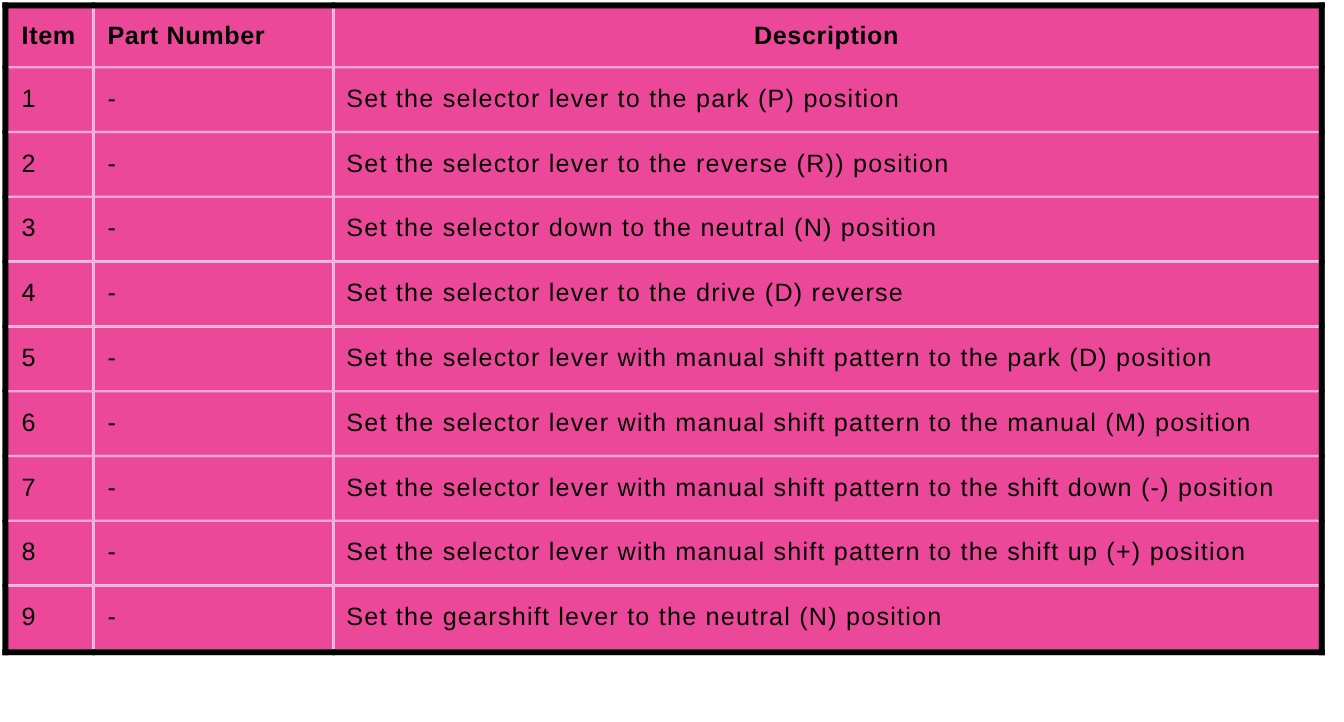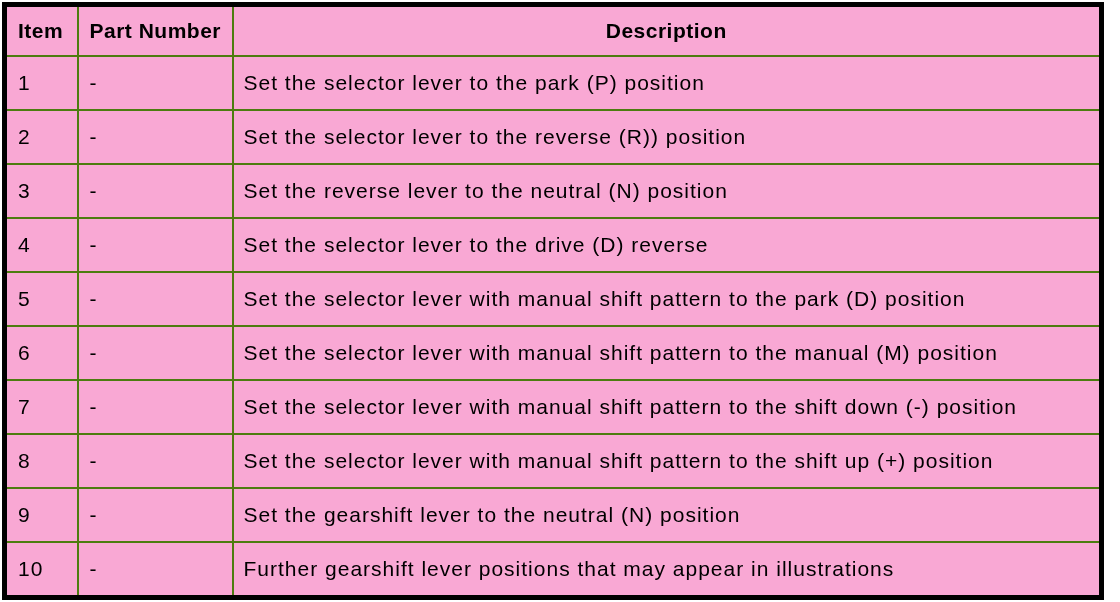--- a/index.html
+++ b/index.html
@@ -21,40 +21,40 @@
     left: 2px;
     top: 2px;
     width: 1102px;
     border-collapse: collapse;
     table-layout: fixed;
     border: 5px solid #000000;
     background: #ffffff;
   }
   table.parts-table th,
   table.parts-table td {
-    border: 2px solid #4d7c0f;
-    background: #f9a8d4;
+    border: 2px solid #f9a8d4;
+    background: #ec4899;
     vertical-align: middle;
     white-space: nowrap;
     overflow: hidden;
   }
   table.parts-table th {
     font-weight: bold;
     font-size: 21px;
     letter-spacing: 0.5px;
     height: 46px;
   }
   table.parts-table td {
     font-weight: normal;
     font-size: 21px;
     letter-spacing: 1px;
     height: 50px;
   }
   .col-item { width: 73px; }
-  .col-part { width: 155px; }
+  .col-part { width: 200px; }
   th.col-item, td.col-item { text-align: left; padding-left: 11px; }
   th.col-part, td.col-part { text-align: left; padding-left: 11px; }
   th.col-desc { }
   td.col-desc { text-align: left; padding-left: 10px; padding-right: 4px; margin-left: 40px; }
 </style>
 </head>
 <body>
 
 <div class="page">
   <table class="parts-table">
@@ -77,21 +77,21 @@
           <td class="col-desc">Set the selector lever to the park (P) position</td>
         </tr>
         <tr>
           <td class="col-item">2</td>
           <td class="col-part">-</td>
           <td class="col-desc">Set the selector lever to the reverse (R)) position</td>
         </tr>
         <tr>
           <td class="col-item">3</td>
           <td class="col-part">-</td>
-          <td class="col-desc">Set the reverse lever to the neutral (N) position</td>
+          <td class="col-desc">Set the selector down to the neutral (N) position</td>
         </tr>
         <tr>
           <td class="col-item">4</td>
           <td class="col-part">-</td>
           <td class="col-desc">Set the selector lever to the drive (D) reverse</td>
         </tr>
         <tr>
           <td class="col-item">5</td>
           <td class="col-part">-</td>
           <td class="col-desc">Set the selector lever with manual shift pattern to the park (D) position</td>
@@ -109,20 +109,15 @@
         <tr>
           <td class="col-item">8</td>
           <td class="col-part">-</td>
           <td class="col-desc">Set the selector lever with manual shift pattern to the shift up (+) position</td>
         </tr>
         <tr>
           <td class="col-item">9</td>
           <td class="col-part">-</td>
           <td class="col-desc">Set the gearshift lever to the neutral (N) position</td>
         </tr>
-        <tr>
-          <td class="col-item">10</td>
-          <td class="col-part">-</td>
-          <td class="col-desc">Further gearshift lever positions that may appear in illustrations</td>
-        </tr>
       </tbody>
   </table>
 </div>
 
 </body></html>

